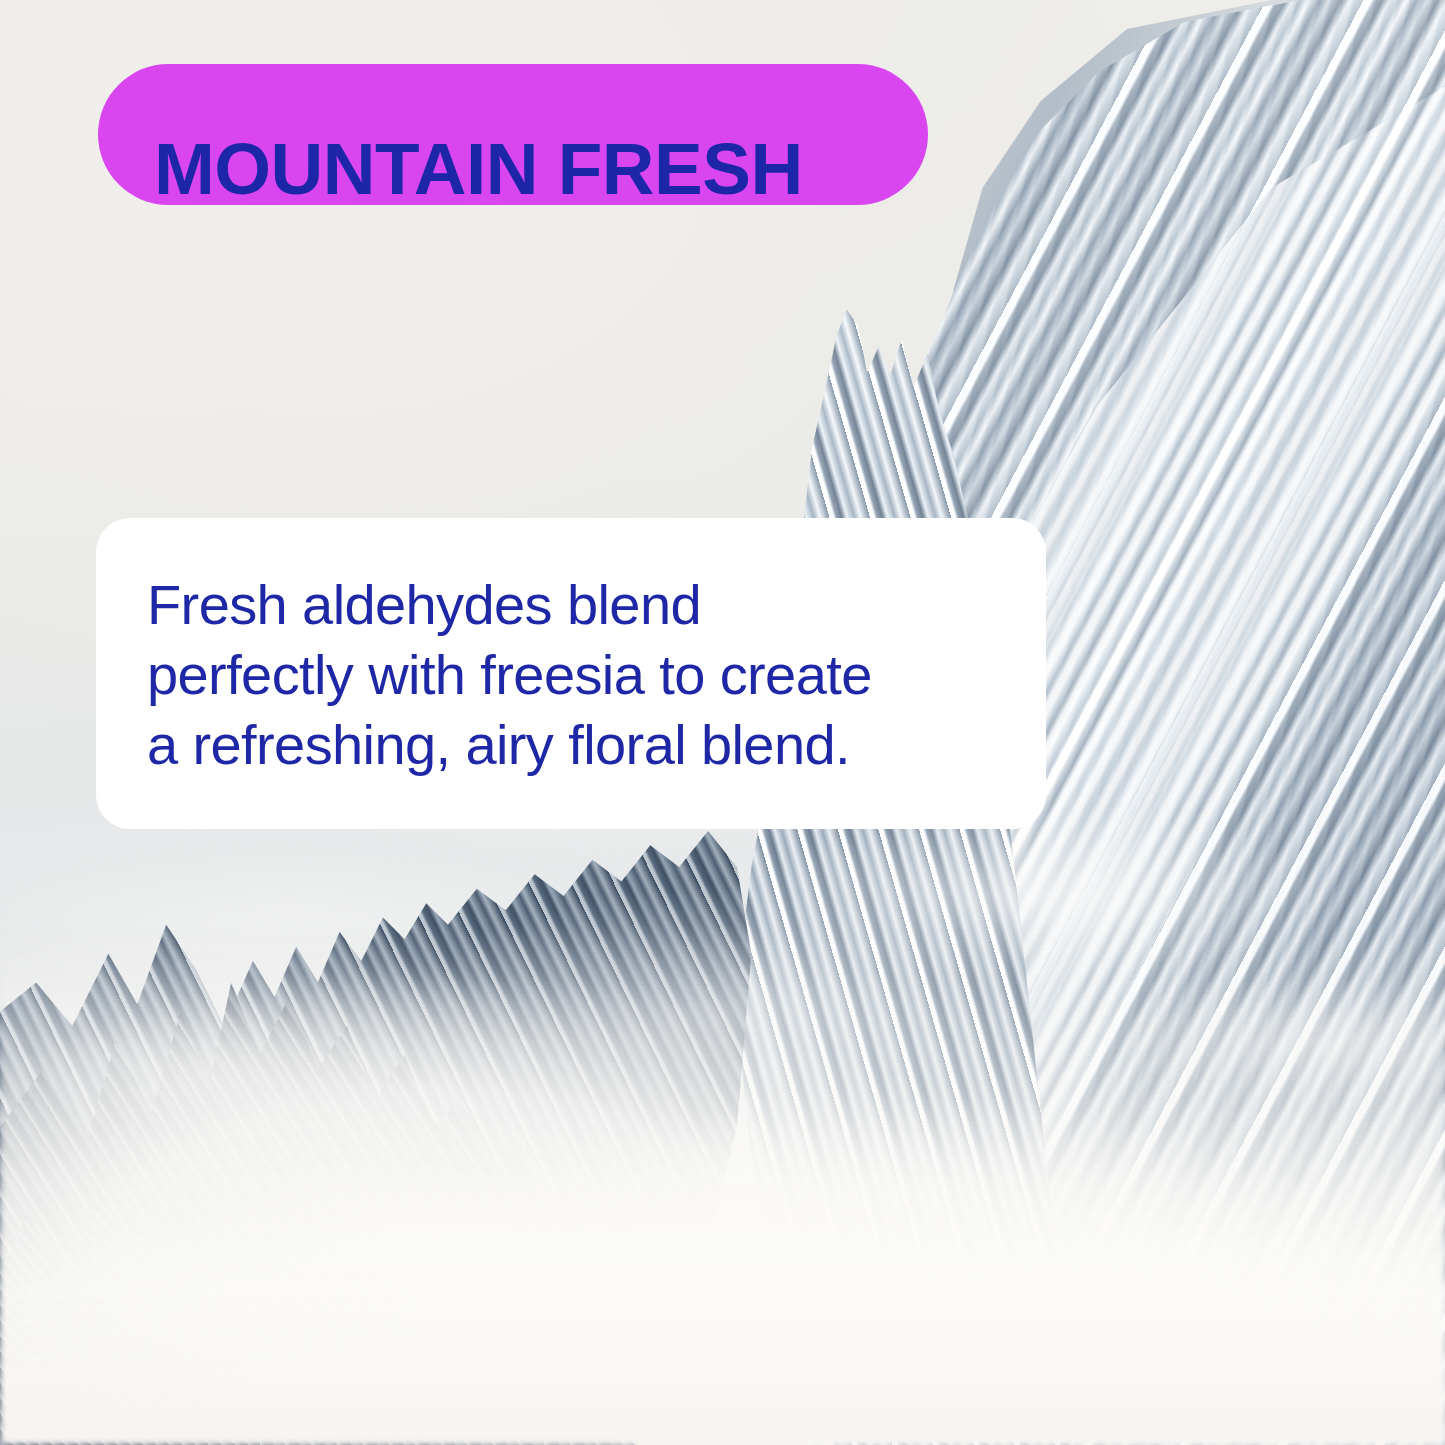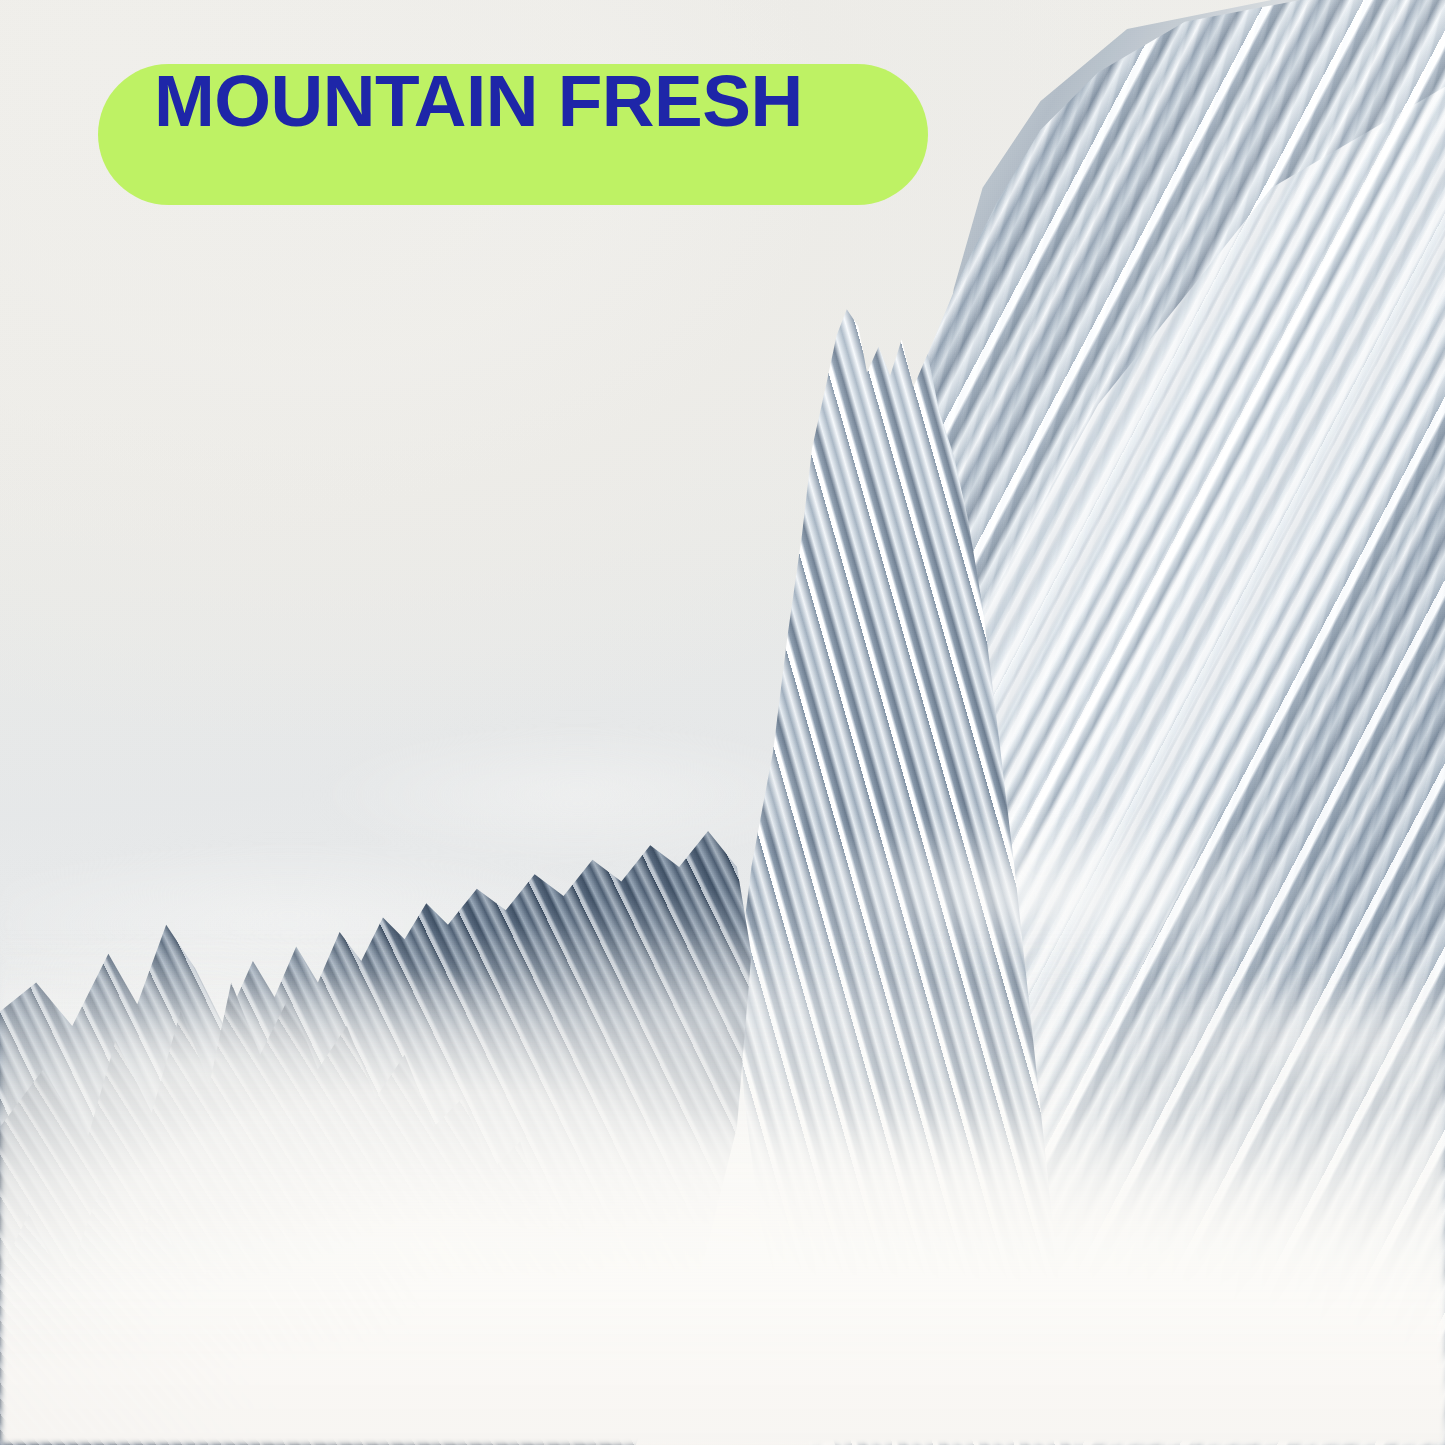--- a/index.html
+++ b/index.html
@@ -187,23 +187,23 @@
   }
 
   
   .title-badge {
     position: absolute;
     left: 98px;
     top: 64px;
     width: 830px;
     height: 141px;
     border-radius: 71px;
-    background: #bef264;
+    background: #d946ef;
     display: flex;
-    align-items: flex-start;
+    align-items: flex-end;
     padding-left: 56px;
     box-sizing: border-box;
   }
   .title-badge .title-text {
     font-family: "Liberation Sans", sans-serif;
     font-weight: 700;
     font-size: 73px;
     letter-spacing: -0.5px;
     color: #1E26A8;
     white-space: nowrap;
@@ -261,14 +261,19 @@
   <div class="bg-layer mist-mid"></div>
   <div class="bg-layer mist-low"></div>
   <div class="bg-layer wash-tl"></div>
   <div class="bg-layer grain"></div>
 
   <div class="title-badge">
     <span class="title-text">MOUNTAIN FRESH</span>
   </div>
 
 
+  <div class="desc-card">
+    <div class="desc-text">Fresh aldehydes blend
+perfectly with freesia to create
+a refreshing, airy floral blend.</div>
+  </div>
 
 </div>
 
 </body></html>

